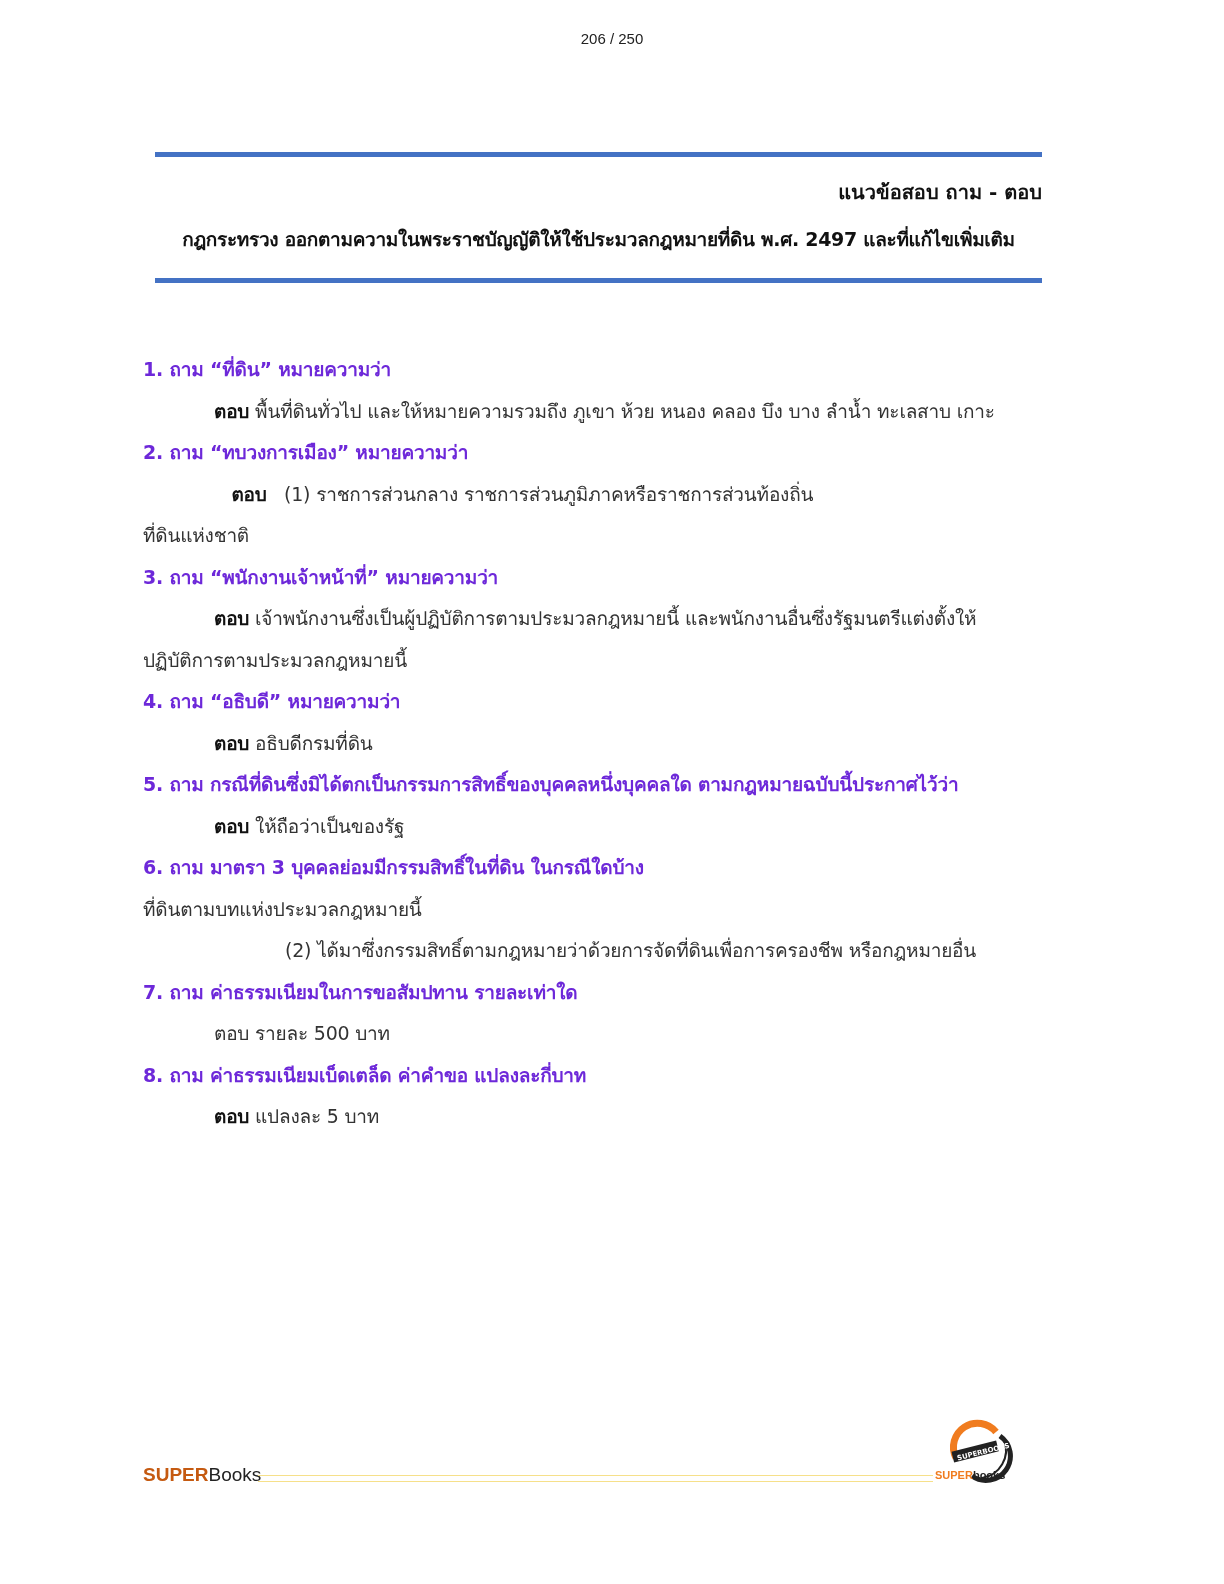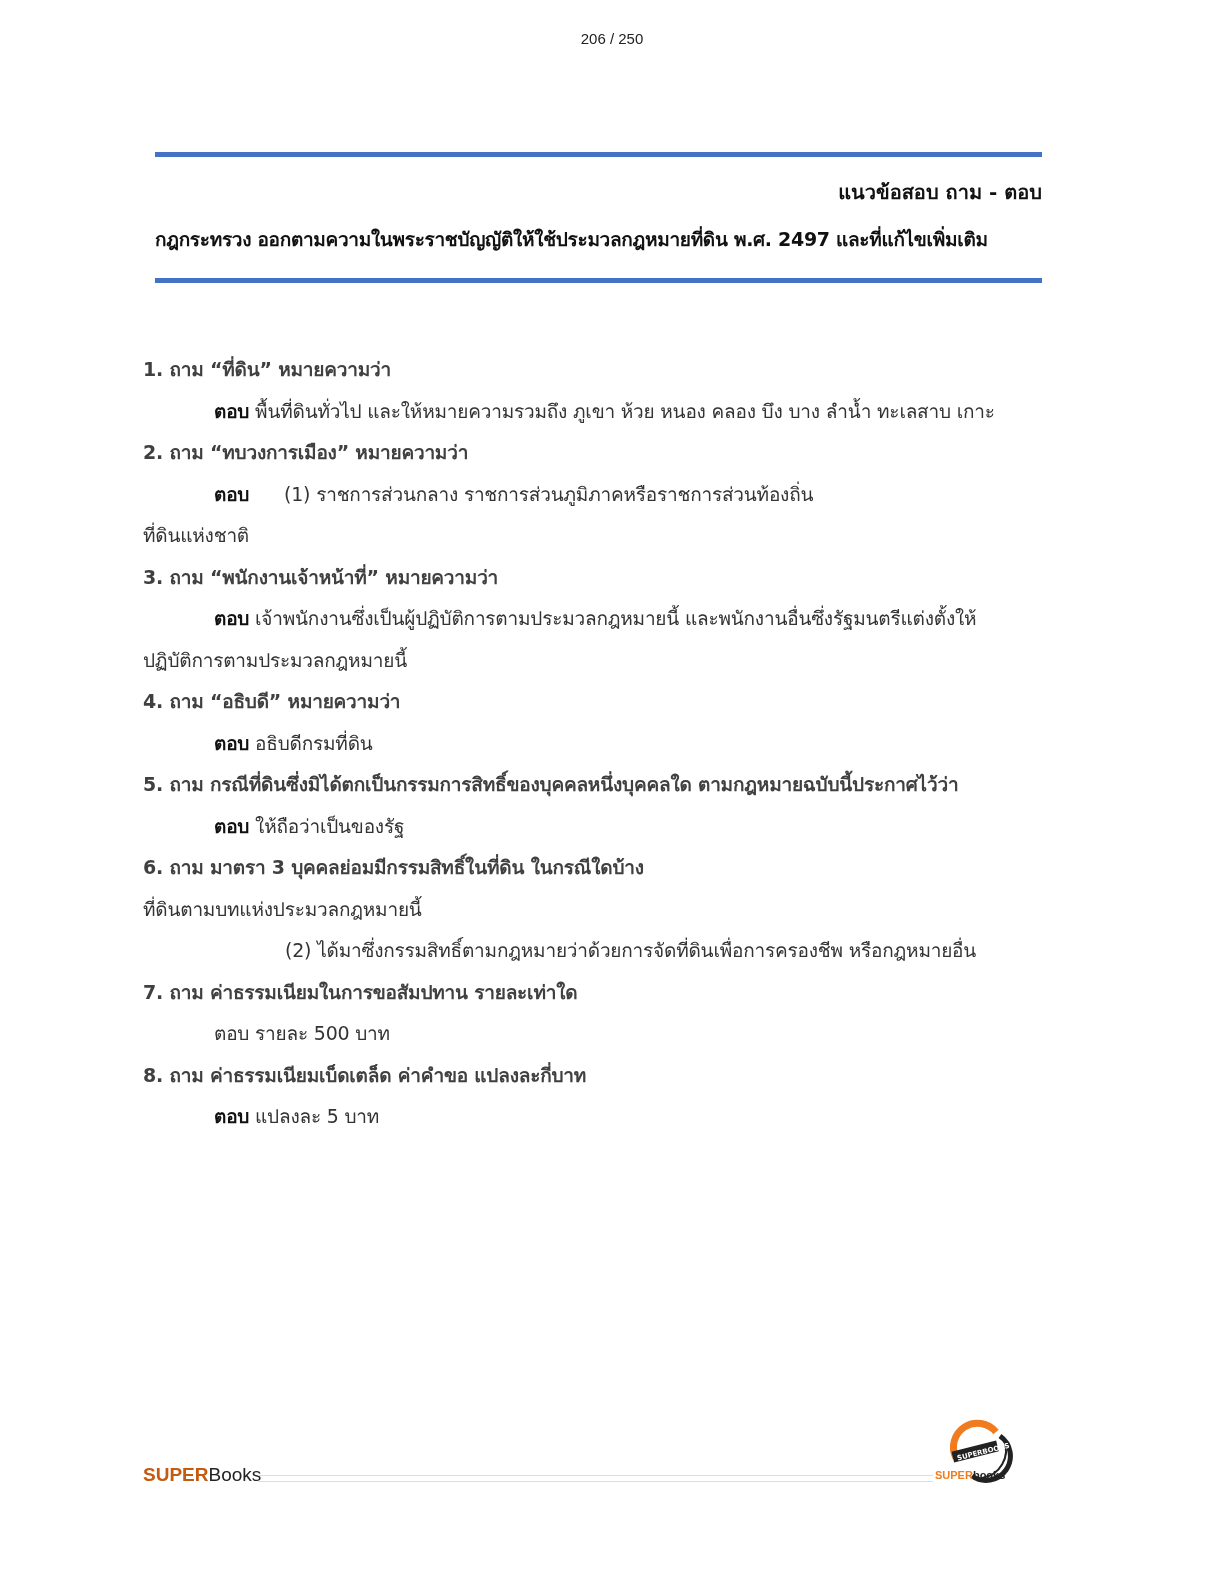--- a/index.html
+++ b/index.html
@@ -5,29 +5,29 @@
   html, body { margin: 0; padding: 0; background: #ffffff; }
   body { width: 1224px; height: 1584px; position: relative; overflow: hidden;
          font-family: "DejaVu Sans", sans-serif; color: #1a1a1a; }
   .page-num { position: absolute; top: 30px; left: 0; width: 1224px; text-align: center;
               font-family: "Liberation Sans", sans-serif; font-size: 15px; color: #222; }
   .rule { position: absolute; left: 155px; width: 887px; height: 5px; background: #4472c4; }
   .rule.top { top: 152px; }
   .rule.bottom { top: 278px; }
   .title1 { position: absolute; top: 176px; left: 155px; width: 887px; text-align: right;
             font-size: 20px; font-weight: bold; color: #111; }
-  .title2 { position: absolute; top: 224px; left: 155px; width: 887px; 
+  .title2 { position: absolute; top: 224px; left: 155px; width: 887px; text-align: center;
             font-size: 19px; font-weight: bold; color: #111; letter-spacing: -0.3px; white-space: nowrap; }
   .content { position: absolute; top: 350px; left: 143px; width: 910px; }
   .line { height: 41.5px; line-height: 38px; font-size: 19px; white-space: nowrap; letter-spacing: -0.2px; }
-  .q { font-weight: bold; color: #404040; }
+  .q { font-weight: bold; color: #6d28d9; }
   .a { color: #333; }
   .ind1 { padding-left: 71px; }
   .ind2 { padding-left: 142px; }
-  .ansl { font-weight: bold; color: #111; }
+  .ansl { font-weight: bold; color: #111; text-align: center; }
   .ansl.plain { font-weight: normal; color: #333; }
   .tab { display: inline-block; width: 70px; }
   .footer-brand { position: absolute; top: 1464px; left: 143px; font-family: "Liberation Sans", sans-serif;
                   font-size: 19px; }
   .brand-super { color: #c55a11; font-weight: bold; }
   .brand-books { color: #222; }
   .footer-line { position: absolute; top: 1475px; left: 258px; width: 675px; height: 5px;
                  border-top: 1px solid #f6e08a; border-bottom: 1px solid #f6e08a; }
   .logo { position: absolute; top: 1418px; left: 938px; width: 80px; height: 66px; }
   .logo-text { position: absolute; top: 1469px; left: 935px; font-family: "Liberation Sans", sans-serif;

